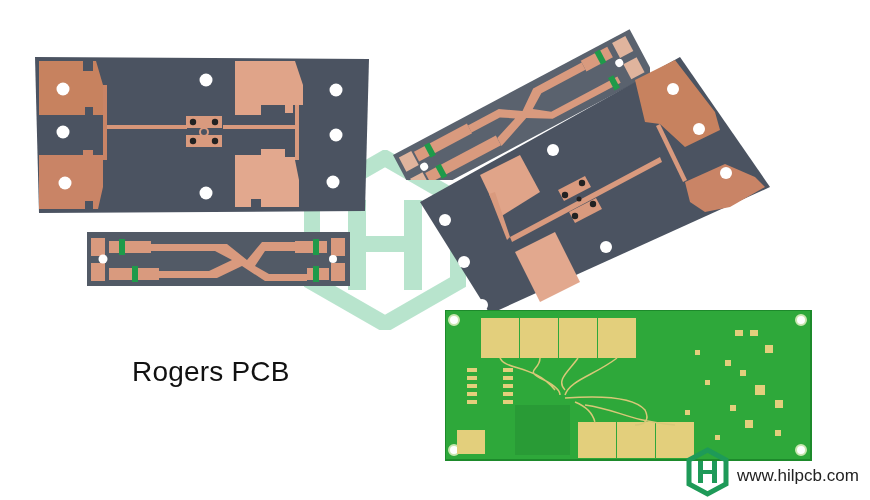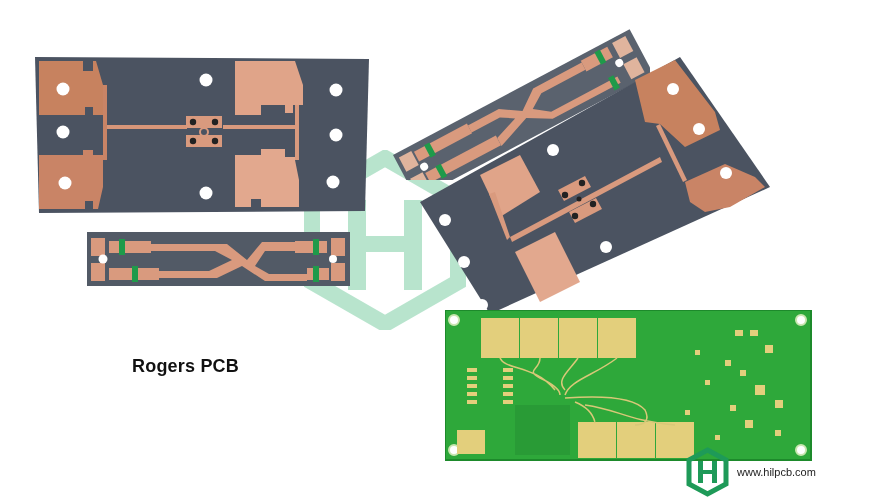--- a/index.html
+++ b/index.html
@@ -1,20 +1,20 @@
 <!DOCTYPE html>
 <html><head>
 <meta charset="utf-8">
 <style>
   html,body{margin:0;padding:0;background:#fff;}
   body{width:870px;height:500px;position:relative;overflow:hidden;font-family:"Liberation Sans",sans-serif;}
   .abs{position:absolute;}
   svg{display:block;}
-  .title{position:absolute;left:132px;top:356px;font-size:18px;font-weight:bold;color:#111;letter-spacing:0.2px;}
-  .url{position:absolute;left:737px;top:466px;font-size:11px;color:#222;}
+  .title{position:absolute;left:132px;top:356px;font-size:28px;font-weight:normal;color:#111;letter-spacing:0.2px;}
+  .url{position:absolute;left:737px;top:466px;font-size:17px;color:#222;}
 </style>
 </head>
 <body>
 
 <div class="abs" style="left:300px;top:150px;width:170px;height:180px;opacity:0.55;">
   <svg width="170" height="180" viewBox="0 0 170 180">
     <polygon points="85,8 158,50 158,132 85,174 12,132 12,50" fill="none" stroke="#7fcfa6" stroke-width="16"></polygon>
     <rect x="48" y="50" width="18" height="90" fill="#7fcfa6"></rect>
     <rect x="104" y="50" width="18" height="90" fill="#7fcfa6"></rect>
     <rect x="48" y="86" width="74" height="16" fill="#7fcfa6"></rect>

